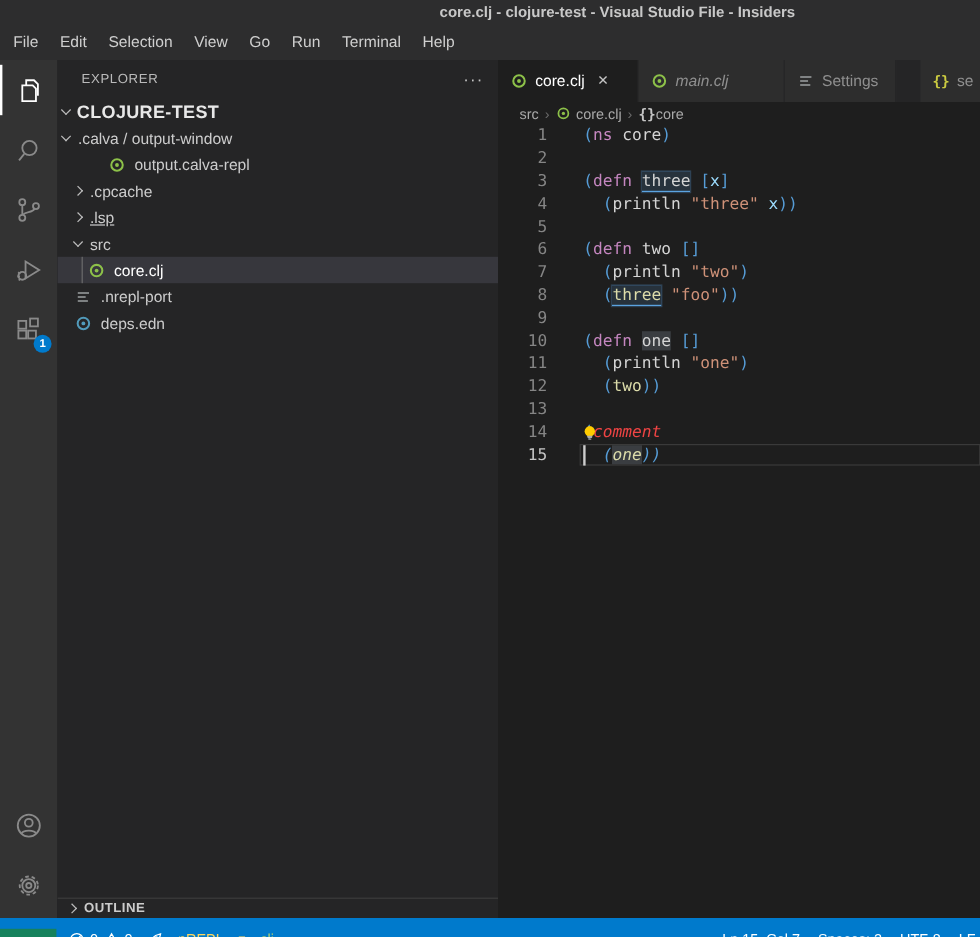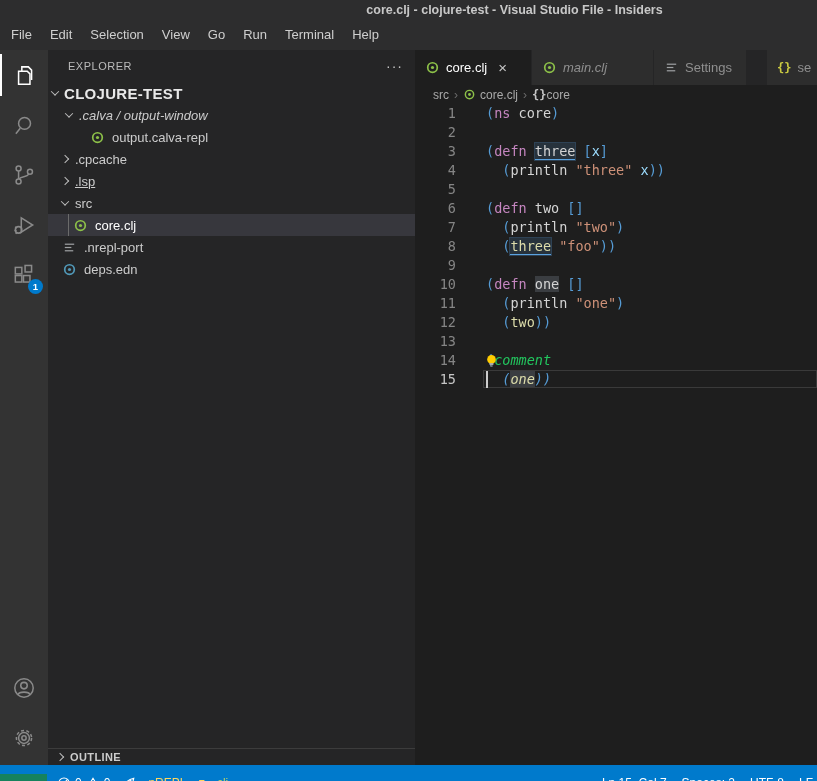--- a/index.html
+++ b/index.html
@@ -163,21 +163,21 @@
   <div class="sidebar">
     <div class="sb-header">
       <span class="sb-title">EXPLORER</span>
       <span class="sb-actions">···</span>
     </div>
     <div class="root-row">
       <span class="chev down"></span>
       <span class="root-label">CLOJURE-TEST</span>
     </div>
     <div class="tree">
-        <div class="tree-row" style="padding-left: 18px; font-style: italic;">
+        <div class="tree-row" style="padding-left: 4px;">
           <span class="chev down"></span>
           <span class="tree-label">.calva / output-window</span>
         </div>
         <div class="tree-row" style="padding-left: 42px;">
           <svg viewBox="0 0 16 16" class="fic">
             <circle cx="8" cy="8" r="5.1" fill="none" stroke="#8dc149" stroke-width="1.8"></circle>
             <circle cx="8" cy="8" r="1.7" fill="#8dc149"></circle>
           </svg>
           <span class="tree-label">output.calva-repl</span>
         </div>
@@ -282,21 +282,21 @@
         <div class="line"><span class="ln">4</span><span class="lc"><span class="tok" style="color: rgb(212, 212, 212);">  </span><span class="tok" style="color: rgb(86, 156, 214);">(</span><span class="tok" style="color: rgb(212, 212, 212);">println</span><span class="tok" style="color: rgb(212, 212, 212);"> </span><span class="tok" style="color: rgb(206, 145, 120);">"three"</span><span class="tok" style="color: rgb(212, 212, 212);"> </span><span class="tok" style="color: rgb(156, 220, 254);">x</span><span class="tok" style="color: rgb(86, 156, 214);">))</span></span></div>
         <div class="line"><span class="ln">5</span><span class="lc"></span></div>
         <div class="line"><span class="ln">6</span><span class="lc"><span class="tok" style="color: rgb(86, 156, 214);">(</span><span class="tok" style="color: rgb(197, 134, 192);">defn</span><span class="tok" style="color: rgb(212, 212, 212);"> </span><span class="tok" style="color: rgb(212, 212, 212);">two</span><span class="tok" style="color: rgb(212, 212, 212);"> </span><span class="tok" style="color: rgb(86, 156, 214);">[]</span></span></div>
         <div class="line"><span class="ln">7</span><span class="lc"><span class="tok" style="color: rgb(212, 212, 212);">  </span><span class="tok" style="color: rgb(86, 156, 214);">(</span><span class="tok" style="color: rgb(212, 212, 212);">println</span><span class="tok" style="color: rgb(212, 212, 212);"> </span><span class="tok" style="color: rgb(206, 145, 120);">"two"</span><span class="tok" style="color: rgb(86, 156, 214);">)</span></span></div>
         <div class="line"><span class="ln">8</span><span class="lc"><span class="tok" style="color: rgb(212, 212, 212);">  </span><span class="tok" style="color: rgb(86, 156, 214);">(</span><span class="tok hl-write" style="color: rgb(220, 220, 170);">three</span><span class="tok" style="color: rgb(212, 212, 212);"> </span><span class="tok" style="color: rgb(206, 145, 120);">"foo"</span><span class="tok" style="color: rgb(86, 156, 214);">))</span></span></div>
         <div class="line"><span class="ln">9</span><span class="lc"></span></div>
         <div class="line"><span class="ln">10</span><span class="lc"><span class="tok" style="color: rgb(86, 156, 214);">(</span><span class="tok" style="color: rgb(197, 134, 192);">defn</span><span class="tok" style="color: rgb(212, 212, 212);"> </span><span class="tok hl-word" style="color: rgb(212, 212, 212);">one</span><span class="tok" style="color: rgb(212, 212, 212);"> </span><span class="tok" style="color: rgb(86, 156, 214);">[]</span></span></div>
         <div class="line"><span class="ln">11</span><span class="lc"><span class="tok" style="color: rgb(212, 212, 212);">  </span><span class="tok" style="color: rgb(86, 156, 214);">(</span><span class="tok" style="color: rgb(212, 212, 212);">println</span><span class="tok" style="color: rgb(212, 212, 212);"> </span><span class="tok" style="color: rgb(206, 145, 120);">"one"</span><span class="tok" style="color: rgb(86, 156, 214);">)</span></span></div>
         <div class="line"><span class="ln">12</span><span class="lc"><span class="tok" style="color: rgb(212, 212, 212);">  </span><span class="tok" style="color: rgb(86, 156, 214);">(</span><span class="tok" style="color: rgb(220, 220, 170);">two</span><span class="tok" style="color: rgb(86, 156, 214);">))</span></span></div>
         <div class="line"><span class="ln">13</span><span class="lc"></span></div>
-        <div class="line"><span class="ln">14</span><span class="lc"><span class="tok" style="color: rgb(86, 156, 214);">(</span><span class="tok it" style="color: #22c55e;">comment</span></span><span class="bulb"><svg viewBox="0 0 16 16" width="15" height="16">
+        <div class="line"><span class="ln">14</span><span class="lc"><span class="tok" style="color: rgb(86, 156, 214);">(</span><span class="tok it" style="color: #ef4444;">comment</span></span><span class="bulb"><svg viewBox="0 0 16 16" width="15" height="16">
               <circle cx="8" cy="6.3" r="4.6" fill="#fc0"></circle>
               <rect x="5.9" y="10.2" width="4.2" height="2" rx="0.5" fill="#aaaaaa"></rect>
               <rect x="6.7" y="12.6" width="2.6" height="1.4" fill="#8a8a8a"></rect>
             </svg></span></div>
         <div class="line"><span class="ln cur">15</span><div class="cur-border"></div><span class="lc"><span class="tok" style="color: rgb(212, 212, 212);">  </span><span class="tok it" style="color: rgb(86, 156, 214);">(</span><span class="tok it hl-word" style="color: rgb(220, 220, 170);">one</span><span class="tok it" style="color: rgb(86, 156, 214);">))</span></span><div class="cursor"></div></div>
       </div>
   </div>
 
   <div class="statusbar" style="background: rgb(0, 122, 204);">
     <div class="remote" style="background: rgb(22, 130, 93);">

